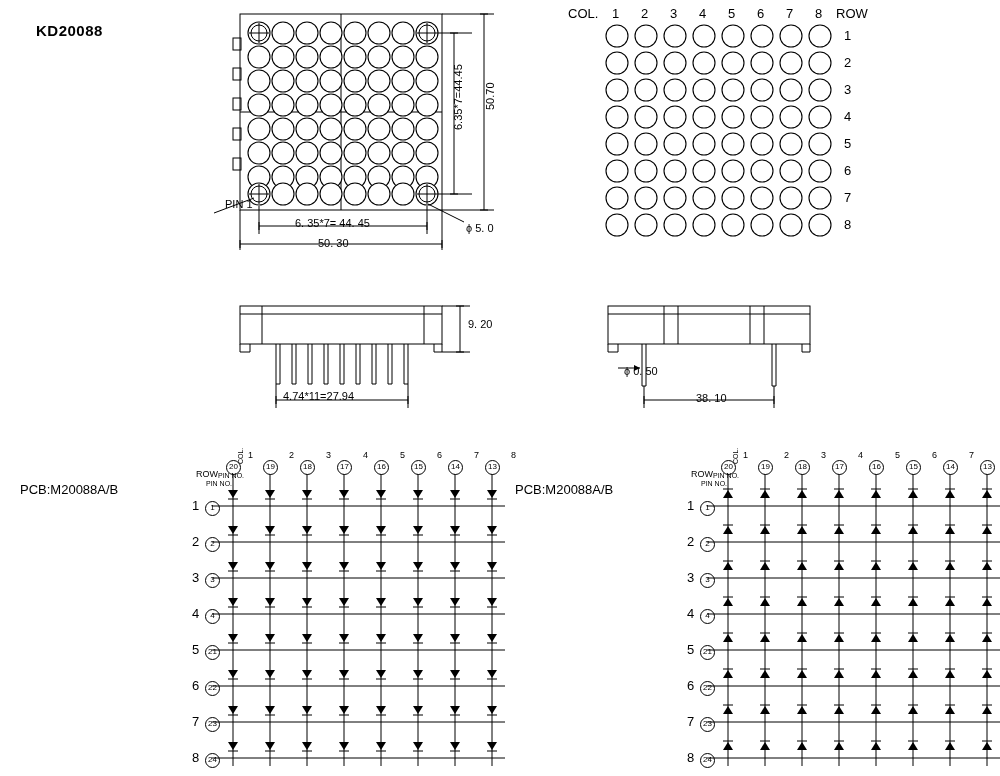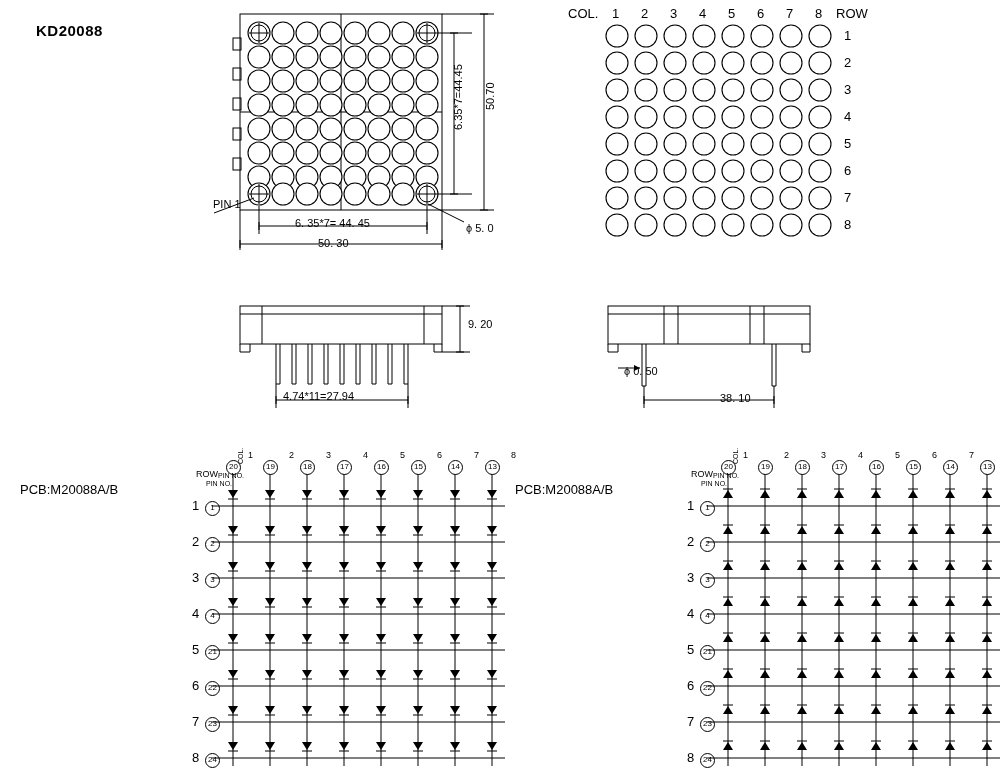--- a/index.html
+++ b/index.html
@@ -152,21 +152,21 @@
     <line x1="210" y1="232" x2="210" y2="240" class="ln thin"></line>
     <line x1="8" y1="202" x2="8" y2="242" class="ln thin"></line>
     <line x1="210" y1="202" x2="210" y2="242" class="ln thin"></line>
   </svg>
 </div>
 
 <div class="abs sm rot90" style="left:452px;top:130px;">6.35*7=44.45</div>
 <div class="abs sm rot90" style="left:484px;top:110px;">50.70</div>
 <div class="abs sm" style="left:295px;top:217px;">6. 35*7= 44. 45</div>
 <div class="abs sm" style="left:318px;top:237px;">50. 30</div>
-<div class="abs sm" style="left:184px;top:198px;padding-left:29px;">PIN 1</div>
+<div class="abs sm" style="left:196px;top:198px;padding-left:29px;">PIN 1</div>
 <div class="abs sm" style="left:466px;top:222px;">ϕ 5. 0</div>
 
 <div class="abs" style="left:568px;top:6px;">
   <div style="position:relative;width:290px;height:230px;">
     <div class="abs lbl" style="left:0px;top:0px;">COL.</div>
     <div class="abs lbl" style="left:44px;top:0px;">1</div>
     <div class="abs lbl" style="left:73px;top:0px;">2</div>
     <div class="abs lbl" style="left:102px;top:0px;">3</div>
     <div class="abs lbl" style="left:131px;top:0px;">4</div>
     <div class="abs lbl" style="left:160px;top:0px;">5</div>
@@ -336,21 +336,21 @@
     <path d="M40 68 L34 65 L34 71 Z" fill="#000"></path>
 
     <line x1="44" y1="100" x2="174" y2="100" class="ln thin"></line>
     <line x1="44" y1="96" x2="44" y2="104" class="ln thin"></line>
     <line x1="174" y1="96" x2="174" y2="104" class="ln thin"></line>
     <line x1="44" y1="86" x2="44" y2="108" class="ln thin"></line>
     <line x1="174" y1="86" x2="174" y2="108" class="ln thin"></line>
   </svg>
 </div>
 <div class="abs sm" style="left:624px;top:365px;">ϕ 0. 50</div>
-<div class="abs sm" style="left:720px;top:392px;">38. 10</div>
+<div class="abs sm" style="left:696px;top:392px;">38. 10</div>
 
 <div class="abs" style="left:20px;top:440px;width:480px;height:330px;">
   <div class="abs lbl" style="left:0px;top:42px;">PCB:M20088A/B</div>
 
   <div class="abs xxs rot90" style="left:217px;top:24px;">COL.</div>
   <div class="abs xxs" style="left:198px;top:32px;line-height:7px;">
     <div>PIN NO.</div>
   </div>
   <div class="abs xs" style="left:176px;top:29px;">ROW</div>
   <div class="abs xxs" style="left:186px;top:40px;line-height:7px;">PIN NO.</div>

